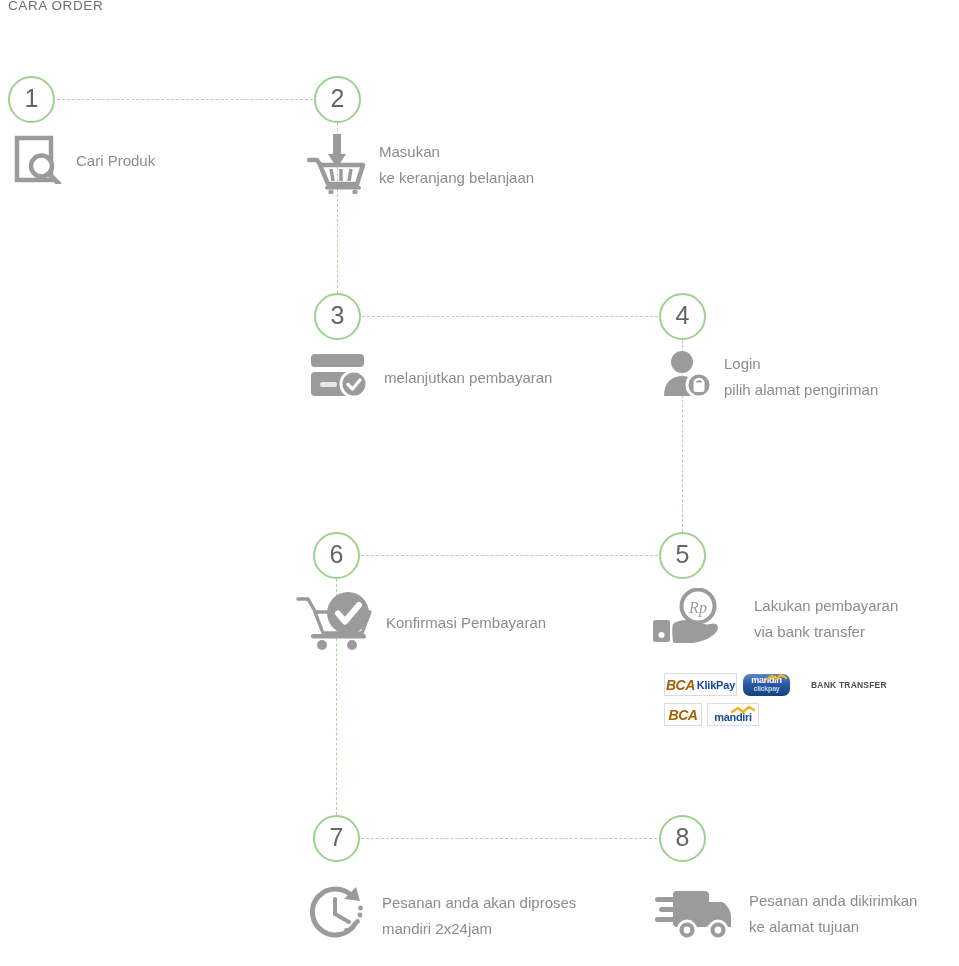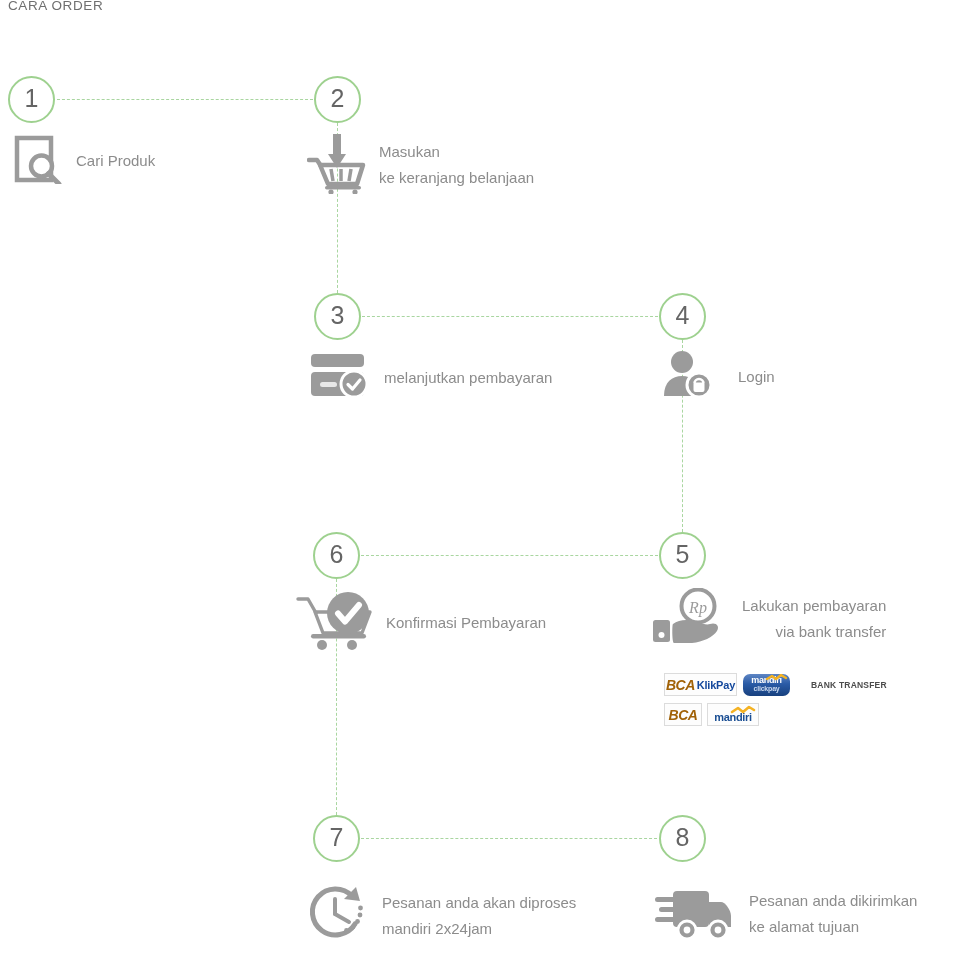--- a/index.html
+++ b/index.html
@@ -237,49 +237,50 @@
       <rect x="10" y="29" width="17" height="5" rx="2.5" fill="#e8e8e8"></rect>
       <circle cx="44" cy="31" r="13" fill="#9b9b9b" stroke="#ffffff" stroke-width="3"></circle>
       <polyline points="38,31.5 42.5,36 50,27" fill="none" stroke="#ffffff" stroke-width="3.2" stroke-linecap="round" stroke-linejoin="round"></polyline>
     </svg>
   </span>
   <span class="step-text" style="margin-left:14px;">
     <span class="line">melanjutkan pembayaran</span>
   </span>
 </div>
 
-<div class="step-body" style="left:662px; top:350px;gap:14px;">
+<div class="step-body" style="left:662px; top:350px;">
   <span class="step-icon">
     <svg width="50" height="50" viewBox="0 0 50 50">
       <circle cx="20" cy="12" r="11" fill="#9b9b9b"></circle>
       <path d="M2 46 C2 32 10 26 20 26 C30 26 38 32 38 46 Z" fill="#9b9b9b"></path>
       <circle cx="37" cy="35" r="12" fill="#9b9b9b" stroke="#ffffff" stroke-width="3"></circle>
       <path d="M32.5 33.5 a4.5 4.5 0 0 1 9 0" fill="none" stroke="#ffffff" stroke-width="2.6"></path>
       <rect x="31.5" y="32.5" width="11" height="9.5" rx="2" fill="#ffffff"></rect>
     </svg>
   </span>
   <span class="step-text" style="margin-left:12px;">
     <span class="line">Login</span>
+    <span class="line">pilih alamat pengiriman</span>
   </span>
 </div>
 
 <div class="step-body" style="left:650px; top:588px;">
   <span class="step-icon">
     <svg width="78" height="58" viewBox="0 0 78 58">
 
       <circle cx="48" cy="18" r="16.5" fill="none" stroke="#9b9b9b" stroke-width="4"></circle>
       <text x="48" y="25" text-anchor="middle" font-family="Liberation Serif, serif" font-style="italic" font-size="16" fill="#9b9b9b">Rp</text>
 
       <rect x="3" y="32" width="17" height="22" rx="2.5" fill="#9b9b9b"></rect>
       <circle cx="11.5" cy="47" r="3" fill="#ffffff"></circle>
 
       <path d="M23 36 C29 31 40 31 47 34 C53 36 57 37 60 36 C66 34 70 38 67 43 C63 49 53 54 42 55 L24 55 C22 55 22 36 23 36 Z" fill="#9b9b9b"></path>
     </svg>
   </span>
-  <span class="step-text" style="margin-left:14px;text-align:right;">
+  <span class="step-text" style="margin-left:26px;">
     <span class="line">Lakukan pembayaran</span>
     <span class="line">via bank transfer</span>
   </span>
 </div>
 
 <div class="pay-row" style="left:664px; top:673px;">
   <div class="pay-box" style="width:73px; height:23px; padding:0 4px;">
     <span class="bca-word" style="font-size:14px;">BCA</span>
     <span class="klikpay-word" style="font-size:11px; margin-left:2px;">KlikPay</span>
   </div>

